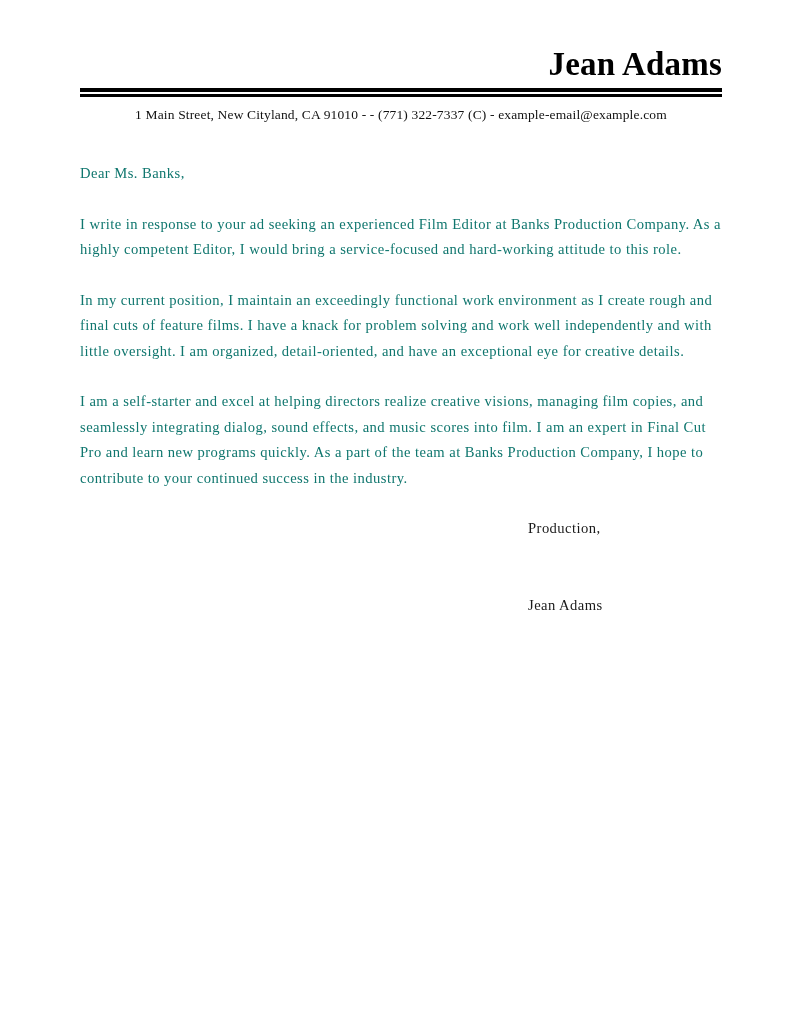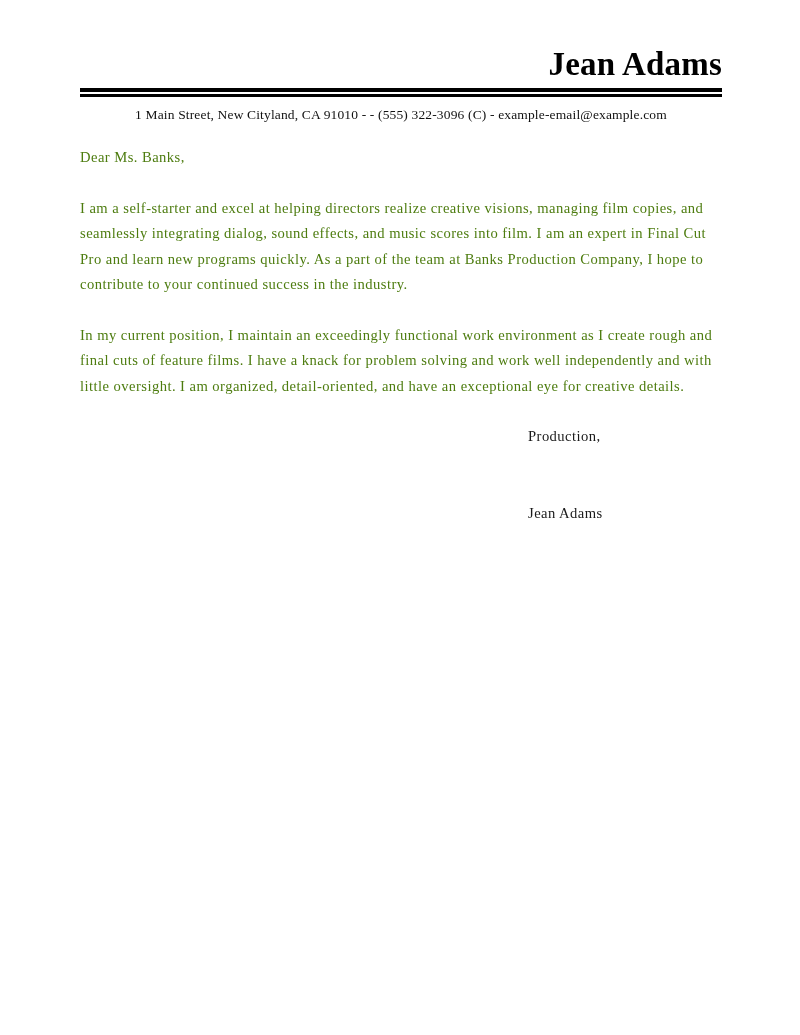--- a/index.html
+++ b/index.html
@@ -61,25 +61,25 @@
     font-size: 13.5px;
     line-height: 1.2;
     letter-spacing: 0.15px;
     color: #111111;
     margin-top: 10px;
     white-space: nowrap;
   }
 
   
   .body-block {
-    margin-top: 22px;
+    margin-top: 38px;
     font-size: 14.6px;
     line-height: 25.5px;
     letter-spacing: 0.45px;
-    color: #4d7c0f;
+    color: #0f766e;
   }
 
   .salutation {
     margin: 0;
   }
 
   .body-paragraph {
     margin: 0;
     padding-top: 25px;
   }
@@ -109,30 +109,31 @@
 
     <div class="header">
       <div class="header-name">Jean Adams</div>
 
       <div class="rule-group">
         <div class="rule-thick"></div>
         <div class="rule-gap"></div>
         <div class="rule-thin"></div>
       </div>
 
-      <div class="contact-line">1 Main Street, New Cityland, CA 91010 - - (555) 322-3096 (C) - example-email@example.com</div>
+      <div class="contact-line">1 Main Street, New Cityland, CA 91010 - - (771) 322-7337 (C) - example-email@example.com</div>
     </div>
 
     <div class="body-block">
       <p class="salutation">Dear Ms. Banks,</p>
 
+      <p class="body-paragraph">I write in response to your ad seeking an experienced Film Editor at Banks Production Company. As a highly competent Editor, I would bring a service-focused and hard-working attitude to this role.</p>
+
+      <p class="body-paragraph">In my current position, I maintain an exceedingly functional work environment as I create rough and final cuts of feature films. I have a knack for problem solving and work well independently and with little oversight. I am organized, detail-oriented, and have an exceptional eye for creative details.</p>
 
       <p class="body-paragraph">I am a self-starter and excel at helping directors realize creative visions, managing film copies, and seamlessly integrating dialog, sound effects, and music scores into film. I am an expert in Final Cut Pro and learn new programs quickly. As a part of the team at Banks Production Company, I hope to contribute to your continued success in the industry.</p>
-
-      <p class="body-paragraph">In my current position, I maintain an exceedingly functional work environment as I create rough and final cuts of feature films. I have a knack for problem solving and work well independently and with little oversight. I am organized, detail-oriented, and have an exceptional eye for creative details.</p>
 
     </div>
 
     <div class="signature-block">
       <p class="signature-closing">Production,</p>
       <p class="signature-name">Jean Adams</p>
     </div>
 
   </div>
 </div>

